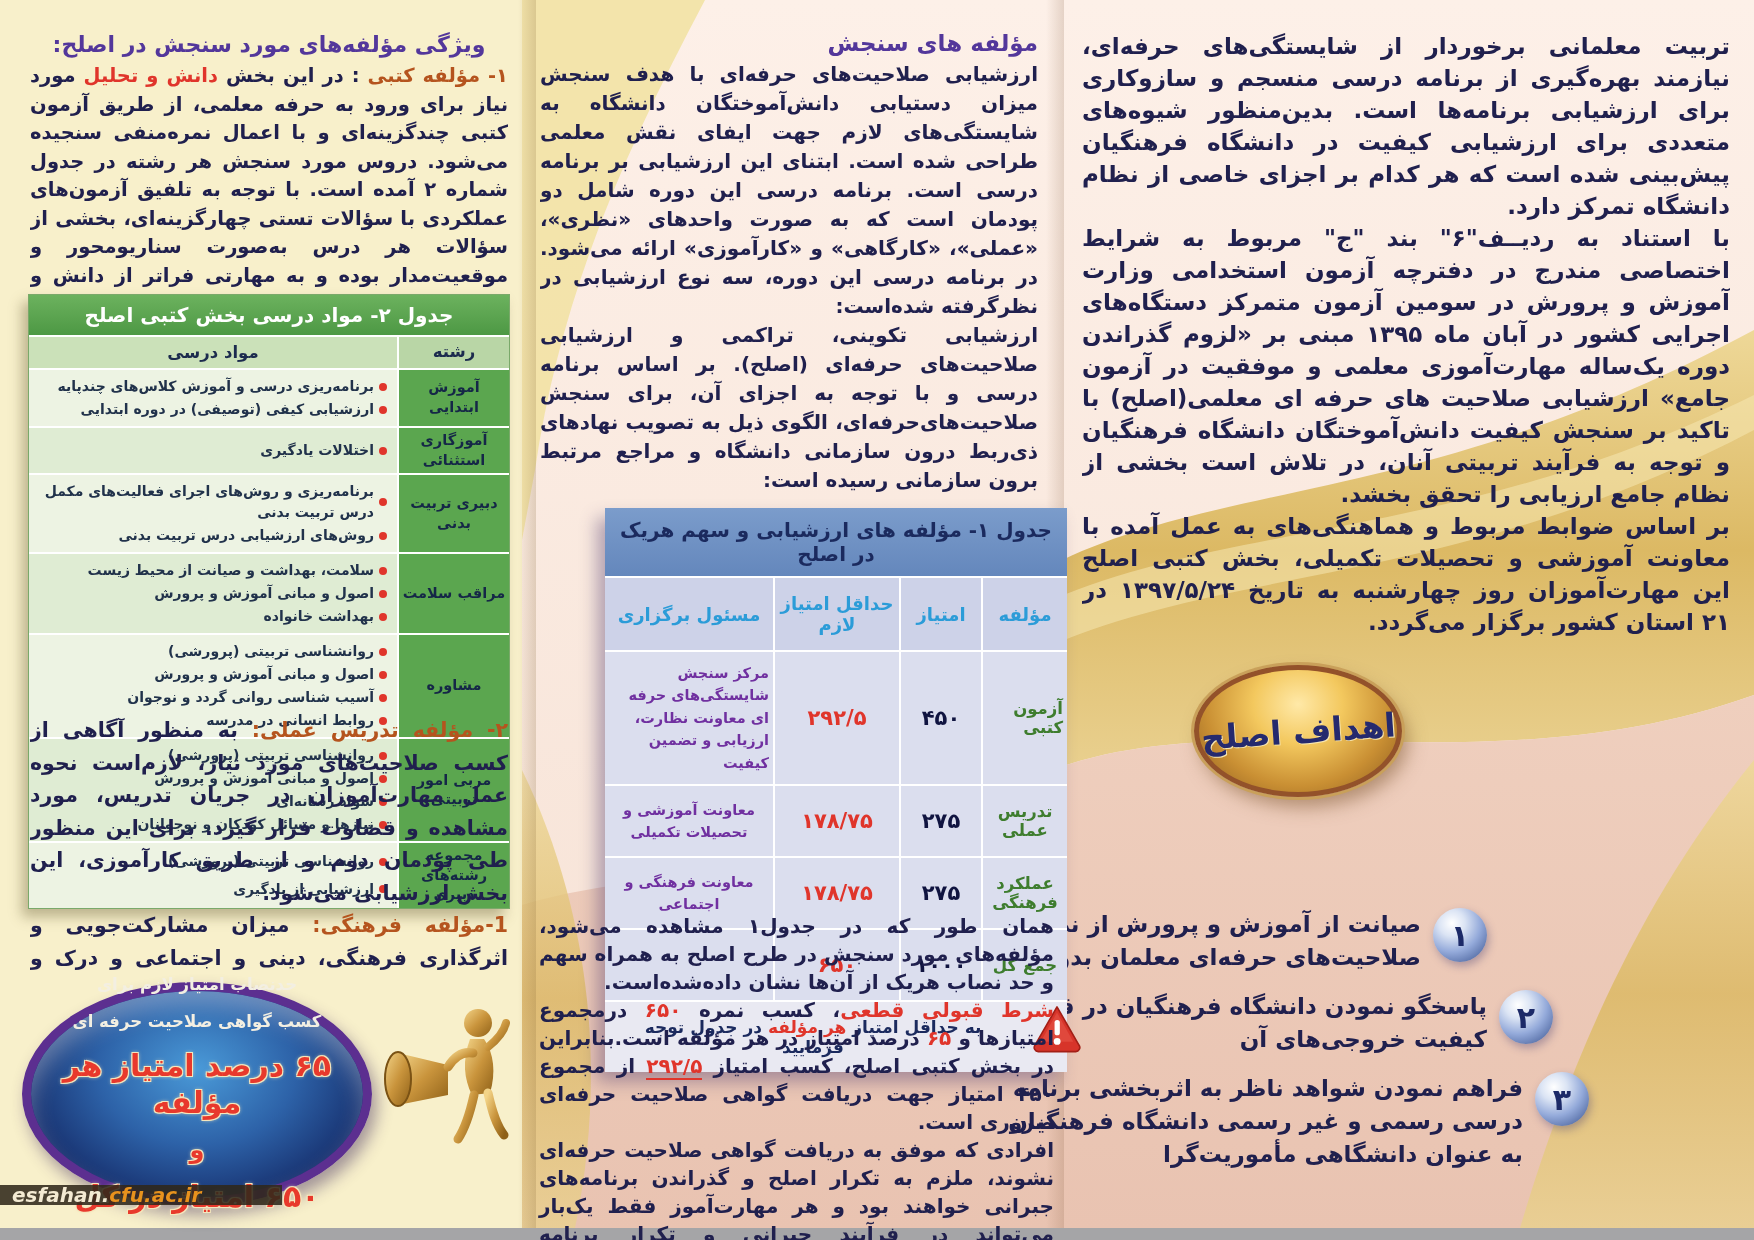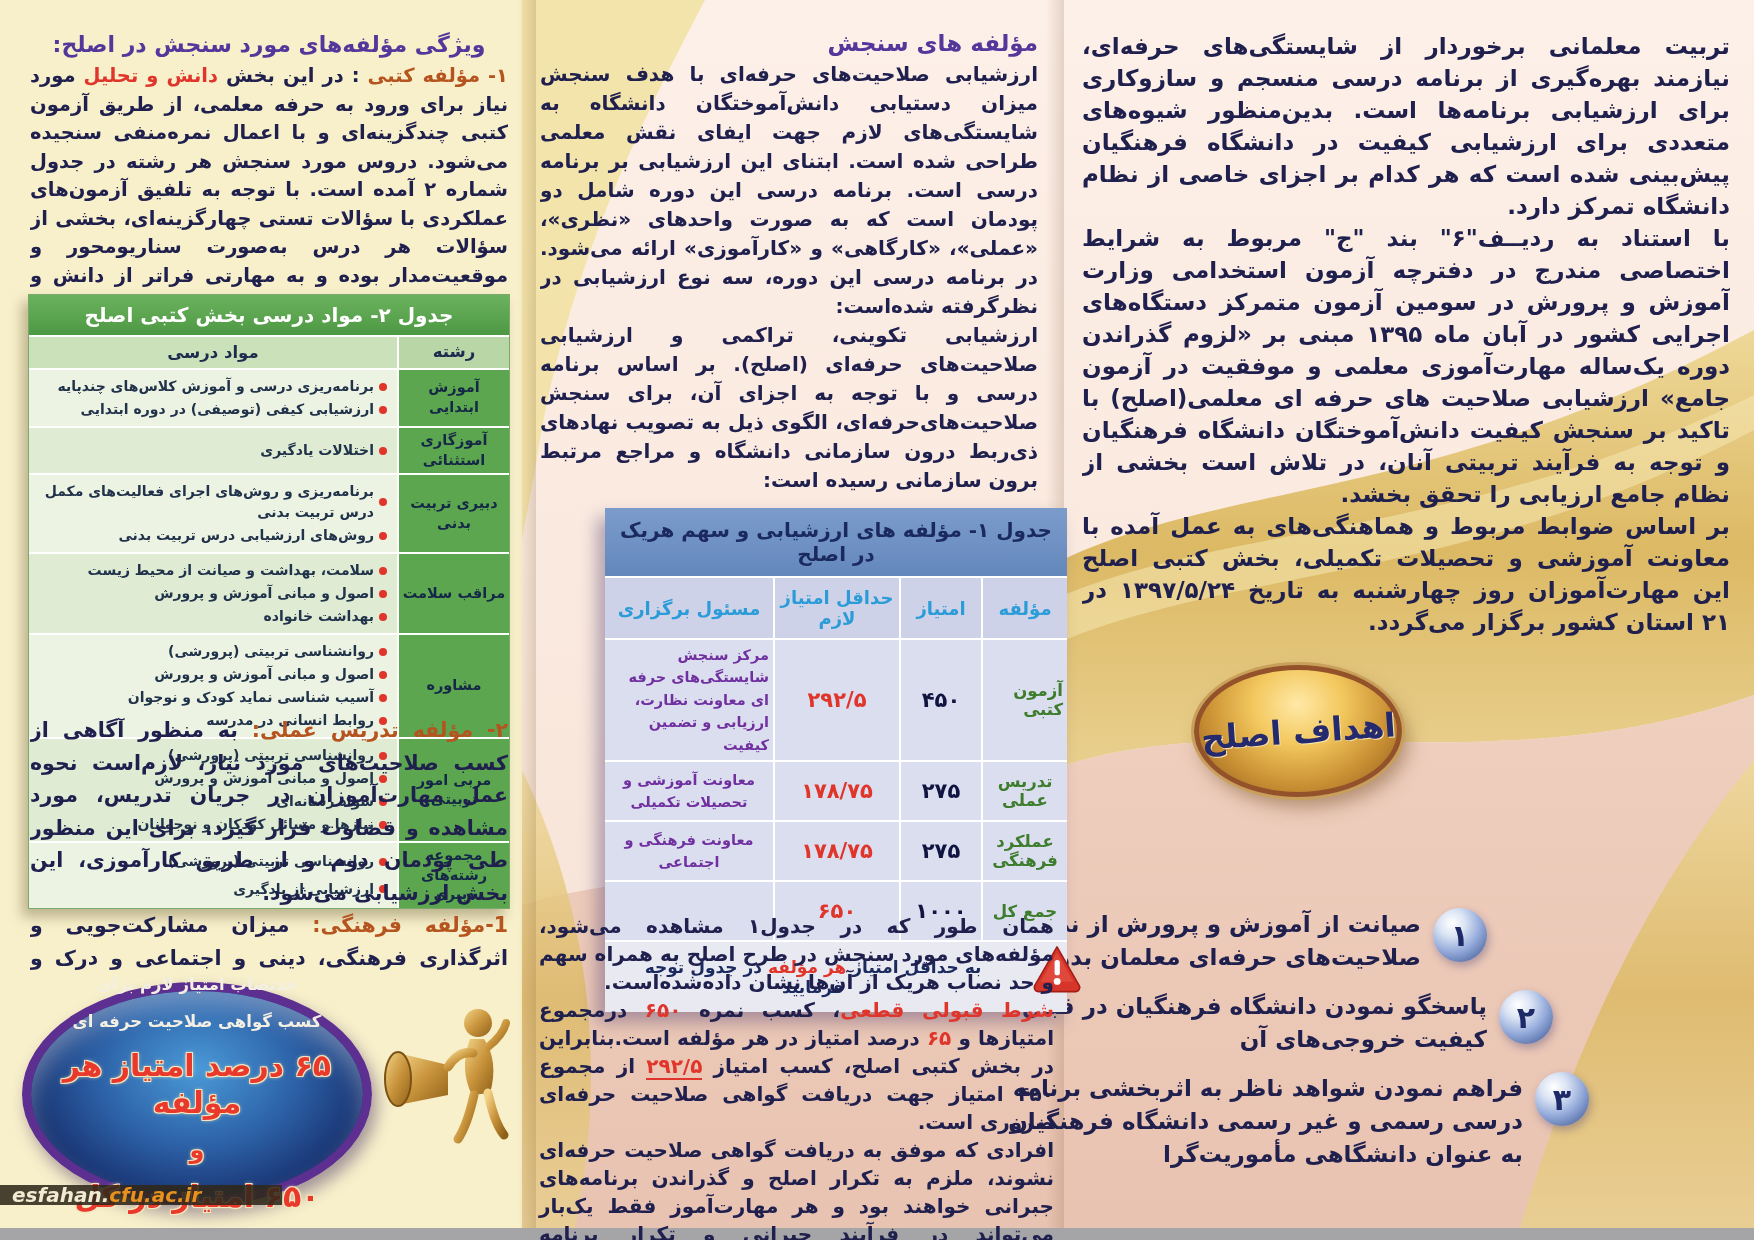--- a/index.html
+++ b/index.html
@@ -34,21 +34,21 @@
   .goal-text{font-size:23px;font-weight:bold;line-height:33px;color:#20204e;text-align:right;}
   
   .col-m{position:absolute;top:26px;right:716px;width:498px;height:476px;overflow:hidden;
          font-size:20px;font-weight:bold;line-height:29px;text-align:justify;color:#20204e;}
   .m-title{text-align:right;font-size:23px;line-height:34px;}
   .t1{position:absolute;top:508px;right:687px;width:462px;background:#fff;
       box-shadow:-8px 10px 16px rgba(90,70,120,.45);}
   .t1-title{background:linear-gradient(#7b9ccb,#6487bc);color:#1b2a5e;font-size:20px;font-weight:bold;
             text-align:center;padding:10px 6px;}
   .t1-row{display:grid;grid-template-columns:84px 80px 124px 1fr;gap:2px;background:#fff;margin-top:2px;}
-  .t1 .cell{display:flex;align-items:center;justify-content:center;text-align:center;padding:4px 4px;background:#dbdeee;}
+  .t1 .cell{display:flex;align-items:center;justify-content:center;text-align:center;padding:10px 4px;background:#dbdeee;}
   .t1-head .cell{background:#cdd2e8;color:#2b9cd8;font-size:18px;font-weight:bold;min-height:52px;}
   .cell-comp{color:#3e7d2e;font-size:16.5px;font-weight:bold;}
   .cell-score{color:#101440;font-size:21px;font-weight:bold;}
   .cell-min{color:#e0352b;font-size:21px;font-weight:bold;}
   .cell-org{color:#7030a0;font-size:14.5px;font-weight:bold;line-height:1.55;}
   .row-1 .cell{min-height:80px;text-align:right;}
   .row-2 .cell,.row-3 .cell,.row-4 .cell{min-height:50px;}
   .t1-note{position:relative;background:#e9e9f2;margin-top:2px;padding:15px 62px 15px 16px;text-align:center;
            color:#1b2a5e;font-size:17px;font-weight:bold;}
   .warn{position:absolute;right:-16px;top:0;width:52px;height:52px;}
@@ -278,21 +278,21 @@
         <span class="t2-item">
             <i class="dot"></i>
             <span>روانشناسی تربیتی (پرورشی)</span>
           </span>
         <span class="t2-item">
             <i class="dot"></i>
             <span>اصول و مبانی آموزش و پرورش</span>
           </span>
         <span class="t2-item">
             <i class="dot"></i>
-            <span>آسیب شناسی نماید کودک و نوجوان</span>
+            <span>آسیب شناسی روانی گردد و نوجوان</span>
           </span>
         <span class="t2-item">
             <i class="dot"></i>
             <span>روابط انسانی در مدرسه</span>
           </span>
       </div>
     </div>
     <div class="t2-row alt">
       <div class="t2-label">مربی امور تربیتی</div>
       <div class="t2-mat">

